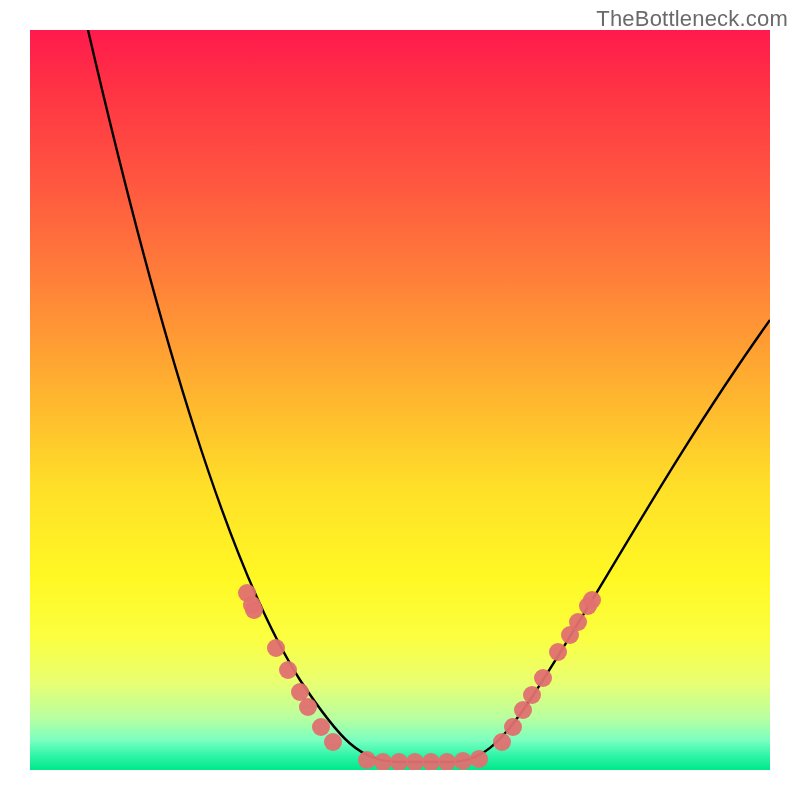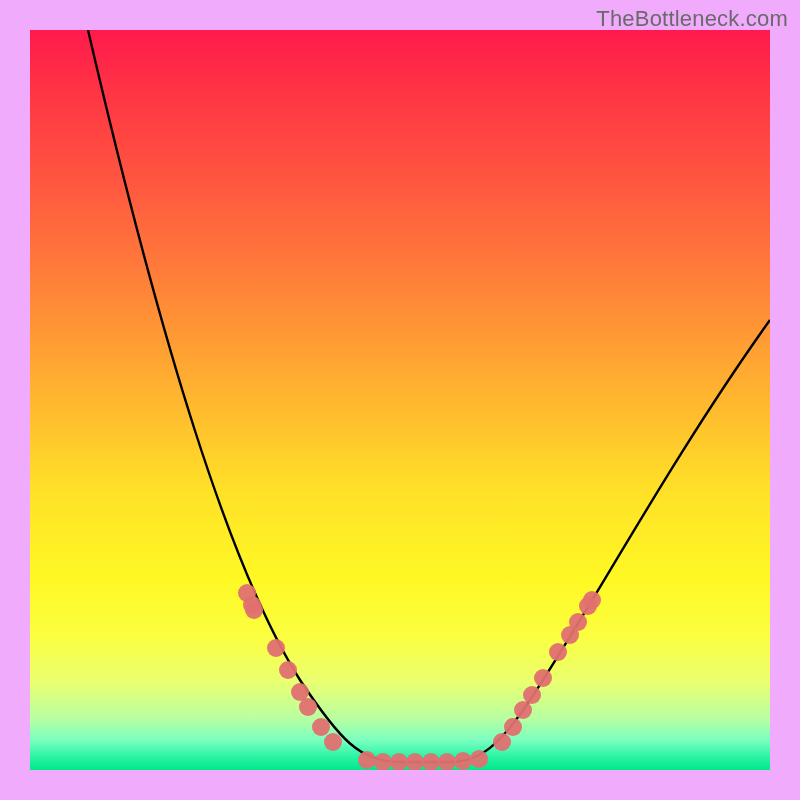--- a/index.html
+++ b/index.html
@@ -10,21 +10,21 @@
     overflow: hidden;
     background: #000;
     font-family: Arial, Helvetica, sans-serif;
   }
   .frame {
     position: absolute;
     top: 0;
     left: 0;
     width: 800px;
     height: 800px;
-    background: #f0abfc;
+    background: #ffffff;
   }
   .plot-area {
     position: absolute;
     top: 30px;
     left: 30px;
     width: 740px;
     height: 740px;
     background: linear-gradient(to bottom,
       #ff1a4d 0%,
       #ff3344 8%,

